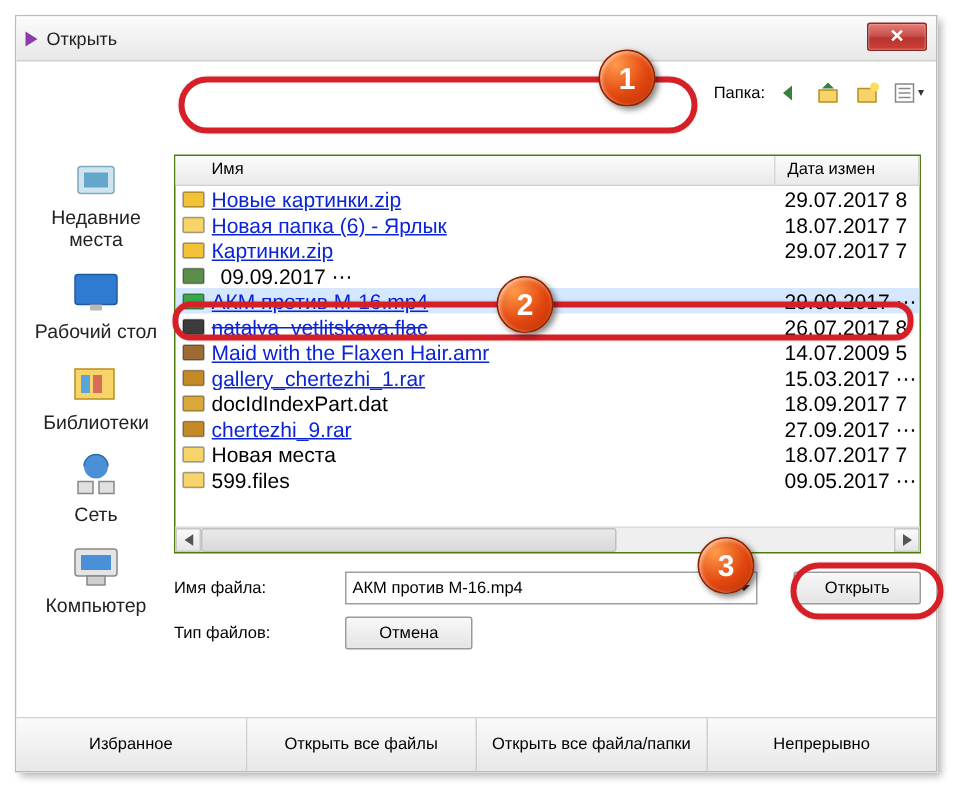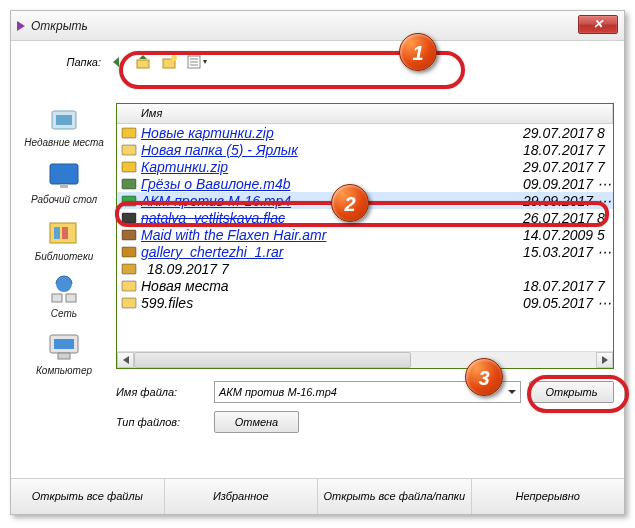--- a/index.html
+++ b/index.html
@@ -17,21 +17,20 @@
     position: absolute;
     left: 10px; top: 10px;
     width: 615px; height: 505px;
     border: 1px solid #bbb;
     box-shadow: 3px 3px 5px rgba(0,0,0,0.3);
   }
   .dialog {
     position: absolute;
     left: 0; top: 0; right: 0; bottom: 0;
     background: #fff;
-    font-style: italic;
   }
   
   .titlebar {
     height: 30px;
     background: linear-gradient(#fbfbfb,#e8e8e8);
     border-bottom: 1px solid #d0d0d0;
     display: flex;
     align-items: center;
     padding: 0 6px;
     position: relative;
@@ -59,22 +58,23 @@
     position:absolute;
     left:0; right:0; top:30px;
     bottom:36px;
     padding-left: 10px;
   }
   
   .folder-row {
     display:flex;
     align-items:center;
     height: 42px;
-    padding-right: 26px;
+    padding-right: 10px;
     gap: 8px;
+    justify-content: flex-end;
   }
   .folder-label { width: 80px; text-align:right; }
   .folder-select {
     flex: 0 0 300px;
     height: 22px;
     border:1px solid #a0a0a0;
     background:#fff;
     display:flex;
     align-items:center;
     padding: 0 2px;
@@ -102,21 +102,21 @@
   .tb-icons { display:flex; gap:8px; align-items:center; }
   .tb-icon { width:18px; height:16px; position:relative; }
   
   .places {
     position:absolute;
     left: 8px; top: 62px;
     width: 90px;
     bottom: 96px;
     text-align:center;
   }
-  .place { margin-bottom: 12px; font-size: 10px; color:#222;}
+  .place { margin-bottom: 12px; font-size: 13px; color:#222;}
   .place .picon { width:36px; height:32px; margin:0 auto 2px; }
   
   .list-area {
     position:absolute;
     left: 105px; right: 10px;
     top: 62px;
     height: 266px;
     border: 1px solid #4d7c0f;
     background:#fff;
   }
@@ -156,21 +156,21 @@
   .sb-btn { width:17px;height:100%;background:linear-gradient(#fafafa,#e5e5e5);border:1px solid #c9c9c9;display:flex;align-items:center;justify-content:center;}
   .sb-track { flex:1; background:#efefef; position:relative;}
   .sb-thumb { position:absolute;left:0;top:0;height:100%;width:60%;background:linear-gradient(#eaeaea,#d8d8d8);border:1px solid #c0c0c0;border-radius:2px;}
   
   .fields {
     position:absolute;
     left:105px; right:10px;
     top: 340px;
     height: 72px;
   }
-  .field-row { display:flex; align-items:center; margin-bottom:8px; gap:8px;}
+  .field-row { display:flex; align-items:center; margin-bottom:8px; gap:24px;}
   .flabel { width:90px; }
   .combo {
     flex:1;
     height:22px;
     border:1px solid #a0a0a0;
     display:flex; align-items:center;
     padding:0 4px;
     background:#fff;
   }
   .btn {
@@ -311,48 +311,48 @@
                 <rect x="8" y="8" width="20" height="10" fill="#4a90d9"></rect>
                 <rect x="12" y="22" width="12" height="6" fill="#cfcfcf" stroke="#888"></rect>
               </svg></div>
         <div>Компьютер</div>
       </div>
     </div>
 
     <div class="list-area">
       <div class="list-header">
         <div class="col-h col-name">Имя</div>
+        <div class="col-h col-date">Дата измен</div>
       </div>
       <div class="list-body" id="list-body">
             <div class="row">
               <span class="ficon"><svg width="16" height="14">
                   <rect x="1" y="2" width="14" height="10" rx="1" fill="#f4c237" stroke="rgba(0,0,0,0.35)"></rect>
                 </svg></span>
               <span class="fname"><a class="link">Новые картинки.zip</a></span>
               <span class="fdate">29.07.2017 8</span>
             </div>
             <div class="row">
               <span class="ficon"><svg width="16" height="14">
                   <rect x="1" y="2" width="14" height="10" rx="1" fill="#f6d46a" stroke="rgba(0,0,0,0.35)"></rect>
                 </svg></span>
-              <span class="fname"><a class="link">Новая папка (5) - Ярлык</a></span>
+              <span class="fname"><a class="link">Новая папка (6) - Ярлык</a></span>
               <span class="fdate">18.07.2017 7</span>
             </div>
             <div class="row">
               <span class="ficon"><svg width="16" height="14">
                   <rect x="1" y="2" width="14" height="10" rx="1" fill="#f4c237" stroke="rgba(0,0,0,0.35)"></rect>
                 </svg></span>
               <span class="fname"><a class="link">Картинки.zip</a></span>
               <span class="fdate">29.07.2017 7</span>
             </div>
             <div class="row">
               <span class="ficon"><svg width="16" height="14">
                   <rect x="1" y="2" width="14" height="10" rx="1" fill="#5b8e4b" stroke="rgba(0,0,0,0.35)"></rect>
                 </svg></span>
-              <span class="fname"><a class="link">Грёзы о Вавилоне.m4b</a></span>
               <span class="fdate">09.09.2017 ⋯</span>
             </div>
             <div class="row selected">
               <span class="ficon"><svg width="16" height="14">
                   <rect x="1" y="2" width="14" height="10" rx="1" fill="#3aa84a" stroke="rgba(0,0,0,0.35)"></rect>
                 </svg></span>
               <span class="fname"><a class="link">АКМ против М-16.mp4</a></span>
               <span class="fdate">29.09.2017 ⋯</span>
             </div>
             <div class="row">
@@ -373,21 +373,29 @@
               <span class="ficon"><svg width="16" height="14">
                   <rect x="1" y="2" width="14" height="10" rx="1" fill="#c58a25" stroke="rgba(0,0,0,0.35)"></rect>
                 </svg></span>
               <span class="fname"><a class="link">gallery_chertezhi_1.rar</a></span>
               <span class="fdate">15.03.2017 ⋯</span>
             </div>
             <div class="row">
               <span class="ficon"><svg width="16" height="14">
                   <rect x="1" y="2" width="14" height="10" rx="1" fill="#d8a83b" stroke="rgba(0,0,0,0.35)"></rect>
                 </svg></span>
+              <span class="fname">docIdIndexPart.dat</span>
               <span class="fdate">18.09.2017 7</span>
+            </div>
+            <div class="row">
+              <span class="ficon"><svg width="16" height="14">
+                  <rect x="1" y="2" width="14" height="10" rx="1" fill="#c58a25" stroke="rgba(0,0,0,0.35)"></rect>
+                </svg></span>
+              <span class="fname"><a class="link">chertezhi_9.rar</a></span>
+              <span class="fdate">27.09.2017 ⋯</span>
             </div>
             <div class="row">
               <span class="ficon"><svg width="16" height="14">
                   <rect x="1" y="2" width="14" height="10" rx="1" fill="#f6d46a" stroke="rgba(0,0,0,0.35)"></rect>
                 </svg></span>
               <span class="fname">Новая места</span>
               <span class="fdate">18.07.2017 7</span>
             </div>
             <div class="row">
               <span class="ficon"><svg width="16" height="14">
@@ -425,22 +433,22 @@
       </div>
       <div class="field-row">
         <div class="flabel">Тип файлов:</div>
         <div class="btn">Отмена</div>
       </div>
     </div>
 
   </div>
 
   <div class="btnbar">
+    <div class="bbtn">Избранное</div>
     <div class="bbtn">Открыть все файлы</div>
-    <div class="bbtn">Избранное</div>
     <div class="bbtn">Открыть все файла/папки</div>
     <div class="bbtn">Непрерывно</div>
   </div>
 
   <div class="hl hl1"></div>
   <div class="hl hl2"></div>
   <div class="hl hl3"></div>
 
   <div class="badge b1">1</div>
   <div class="badge b2">2</div>

